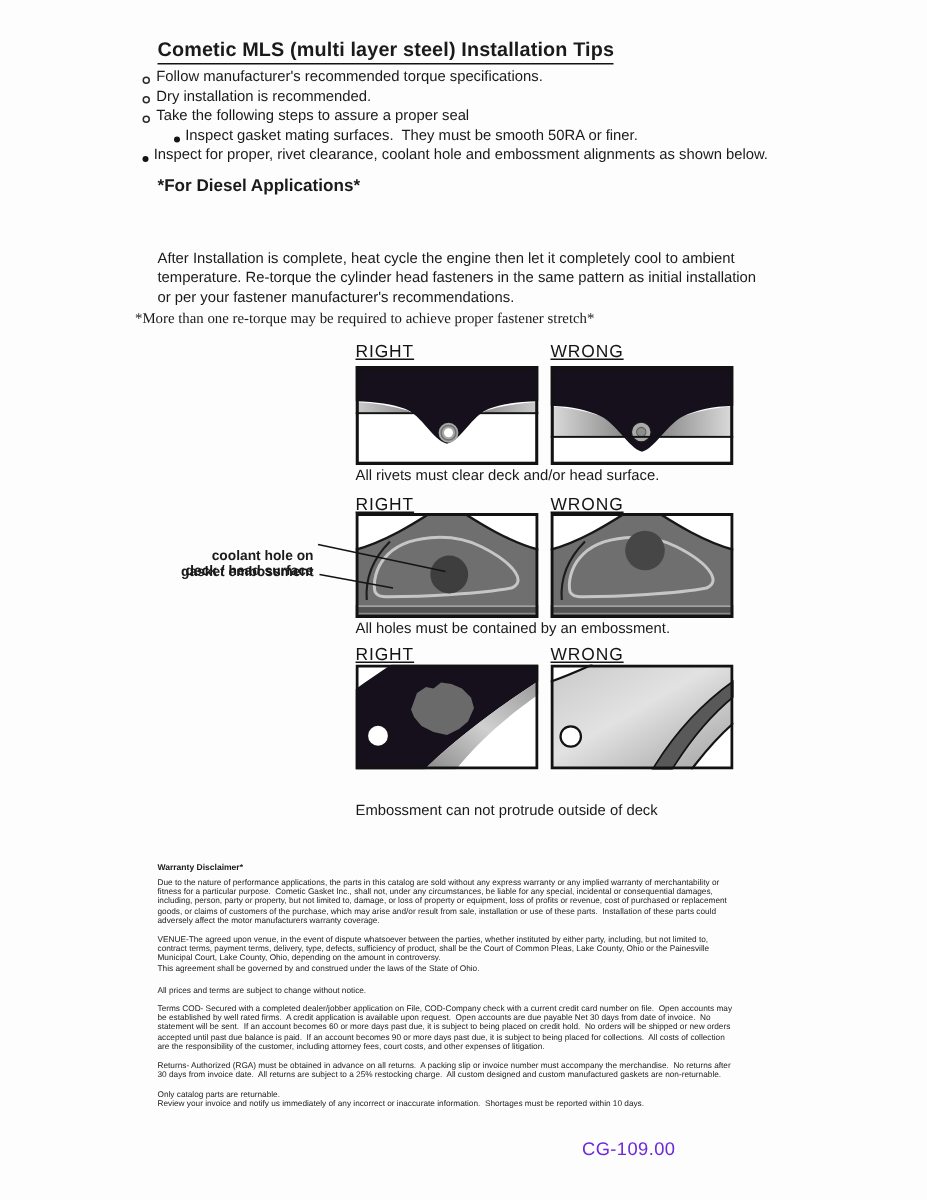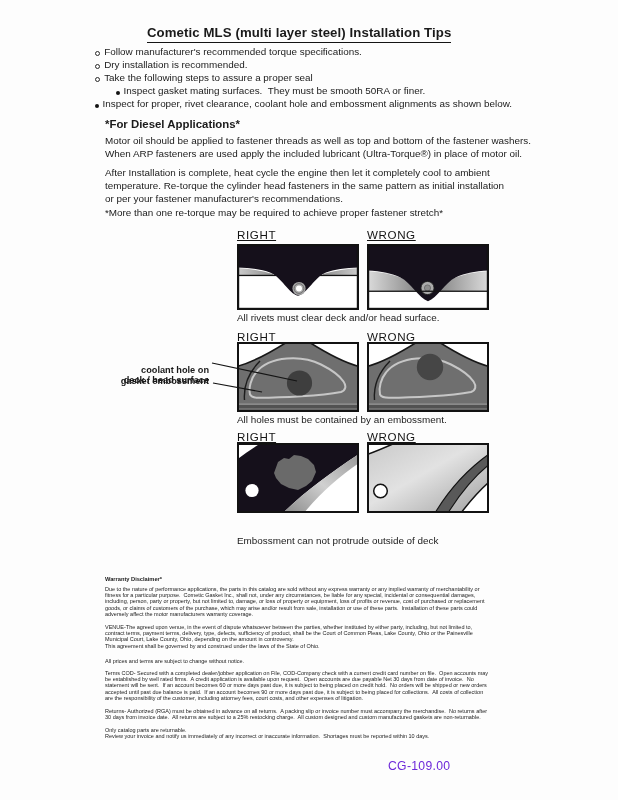--- a/index.html
+++ b/index.html
@@ -4,21 +4,21 @@
 <style>
   html,body{margin:0;padding:0;background:#e8e8e8;}
   .page{
     position:relative;width:618px;height:800px;background:#fdfdfd;
     font-family:"Liberation Sans","DejaVu Sans",sans-serif;color:#1a1a1a;
     overflow:hidden;margin:0 auto;
   }
   .abs{position:absolute;}
   .title{
     font-size:13.2px;font-weight:bold;letter-spacing:.1px;
-    border-bottom:1.6px solid #141414;padding-bottom:2px;white-space:pre;margin-left:42px;
+    border-bottom:1.6px solid #141414;padding-bottom:2px;white-space:pre;
   }
   .body-line{font-size:9.9px;line-height:13px;white-space:pre;}
   .bullet-row{display:flex;align-items:center;height:13.1px;}
   .b-dot{width:3.2px;height:3.2px;border:1px solid #2a2a2a;border-radius:50%;margin:3.6px 4px 0 0;flex:none;}
   .sb-dot{width:4px;height:4px;background:#141414;border-radius:50%;margin:3.4px 3.5px 0 0;flex:none;}
   .bullet-text{font-size:9.9px;white-space:pre;}
   .h2{font-size:11.4px;font-weight:bold;white-space:pre;}
   .fig-label{font-size:11.6px;letter-spacing:.6px;width:122px;white-space:pre;color:#141414;text-decoration:underline;}
   .caption{font-size:9.9px;line-height:10.2px;white-space:pre;}
   .ann{font-size:9.2px;line-height:10.3px;text-align:right;width:109px;white-space:pre;font-weight:bold;}
@@ -51,34 +51,28 @@
       <span class="sb-dot"></span>
       <span class="bullet-text">Inspect gasket mating surfaces.  They must be smooth 50RA or finer.</span>
     </div>
     <div class="bullet-row" style="">
       <span class="sb-dot"></span>
       <span class="bullet-text">Inspect for proper, rivet clearance, coolant hole and embossment alignments as shown below.</span>
     </div>
   </div>
 
   <div class="abs h2" style="left:105px;top:118px;text-align:center;">*For Diesel Applications*</div>
-  <div class="abs legal-none" style="left:105px;top:134px;">
-    <div class="body-line-wrap">
-        <div class="body-line">Motor oil should be applied to fastener threads as well as top and bottom of the fastener washers.</div>
-        <div class="body-line">When ARP fasteners are used apply the included lubricant (Ultra-Torque®) in place of motor oil.</div>
-      </div>
-  </div>
   <div class="abs" style="left:105px;top:166px;">
     <div class="body-line-wrap">
         <div class="body-line">After Installation is complete, heat cycle the engine then let it completely cool to ambient</div>
         <div class="body-line">temperature. Re-torque the cylinder head fasteners in the same pattern as initial installation</div>
         <div class="body-line">or per your fastener manufacturer's recommendations.</div>
       </div>
   </div>
-  <div class="abs body-line" style="left:105px;top:206px;">*More than one re-torque may be required to achieve proper fastener stretch*</div>
+  <div class="abs body-line" style="left:90px;top:206px;font-family:Liberation Serif, serif;">*More than one re-torque may be required to achieve proper fastener stretch*</div>
 
   <div class="abs fig-label" style="left:237px;top:228px;">RIGHT</div>
   <div class="abs fig-label" style="left:367px;top:228px;">WRONG</div>
 
   <svg class="abs" style="left:237px;top:244px;" width="122" height="66" viewBox="0 0 122 66">
     <defs>
       <linearGradient id="f1l" x1="0" y1="0" x2="1" y2="0">
           <stop offset="0" stop-color="#cdcdcd"></stop>
           <stop offset="1" stop-color="#8f8f8f"></stop>
         </linearGradient>

